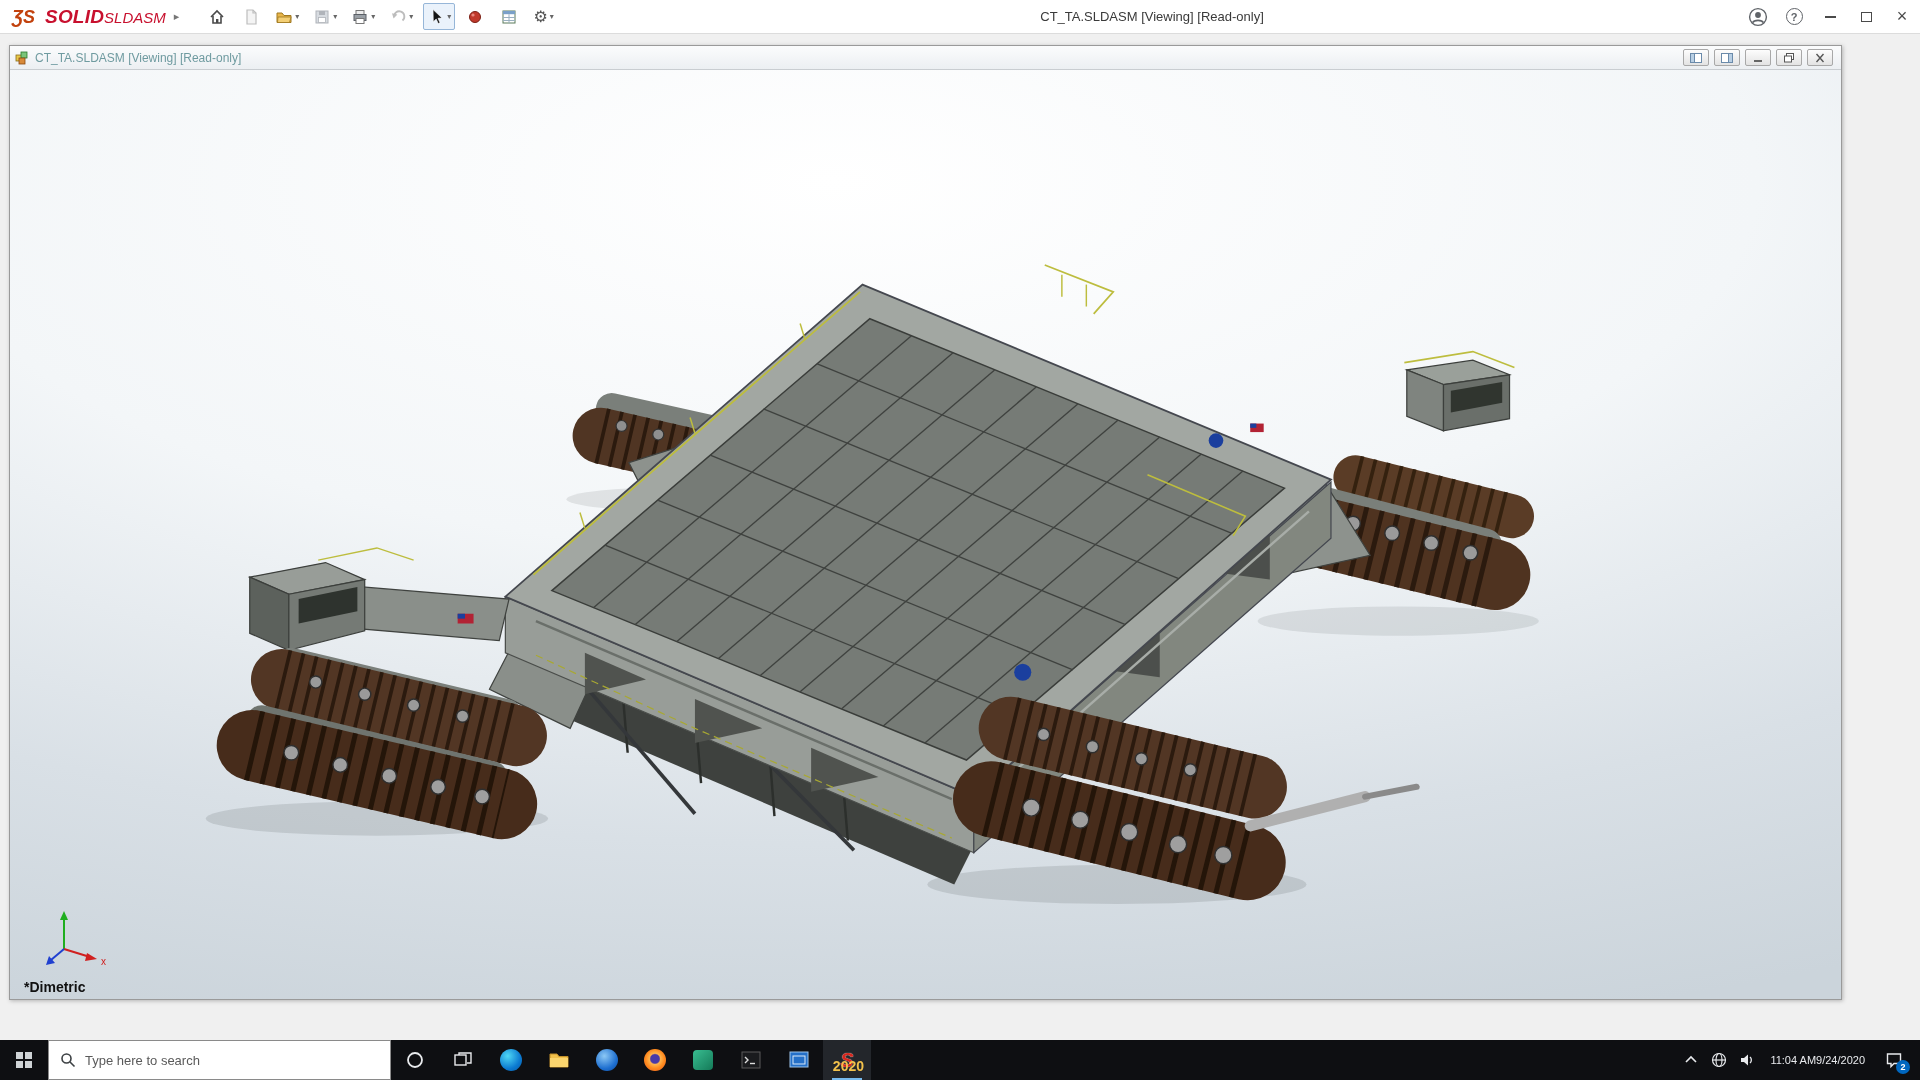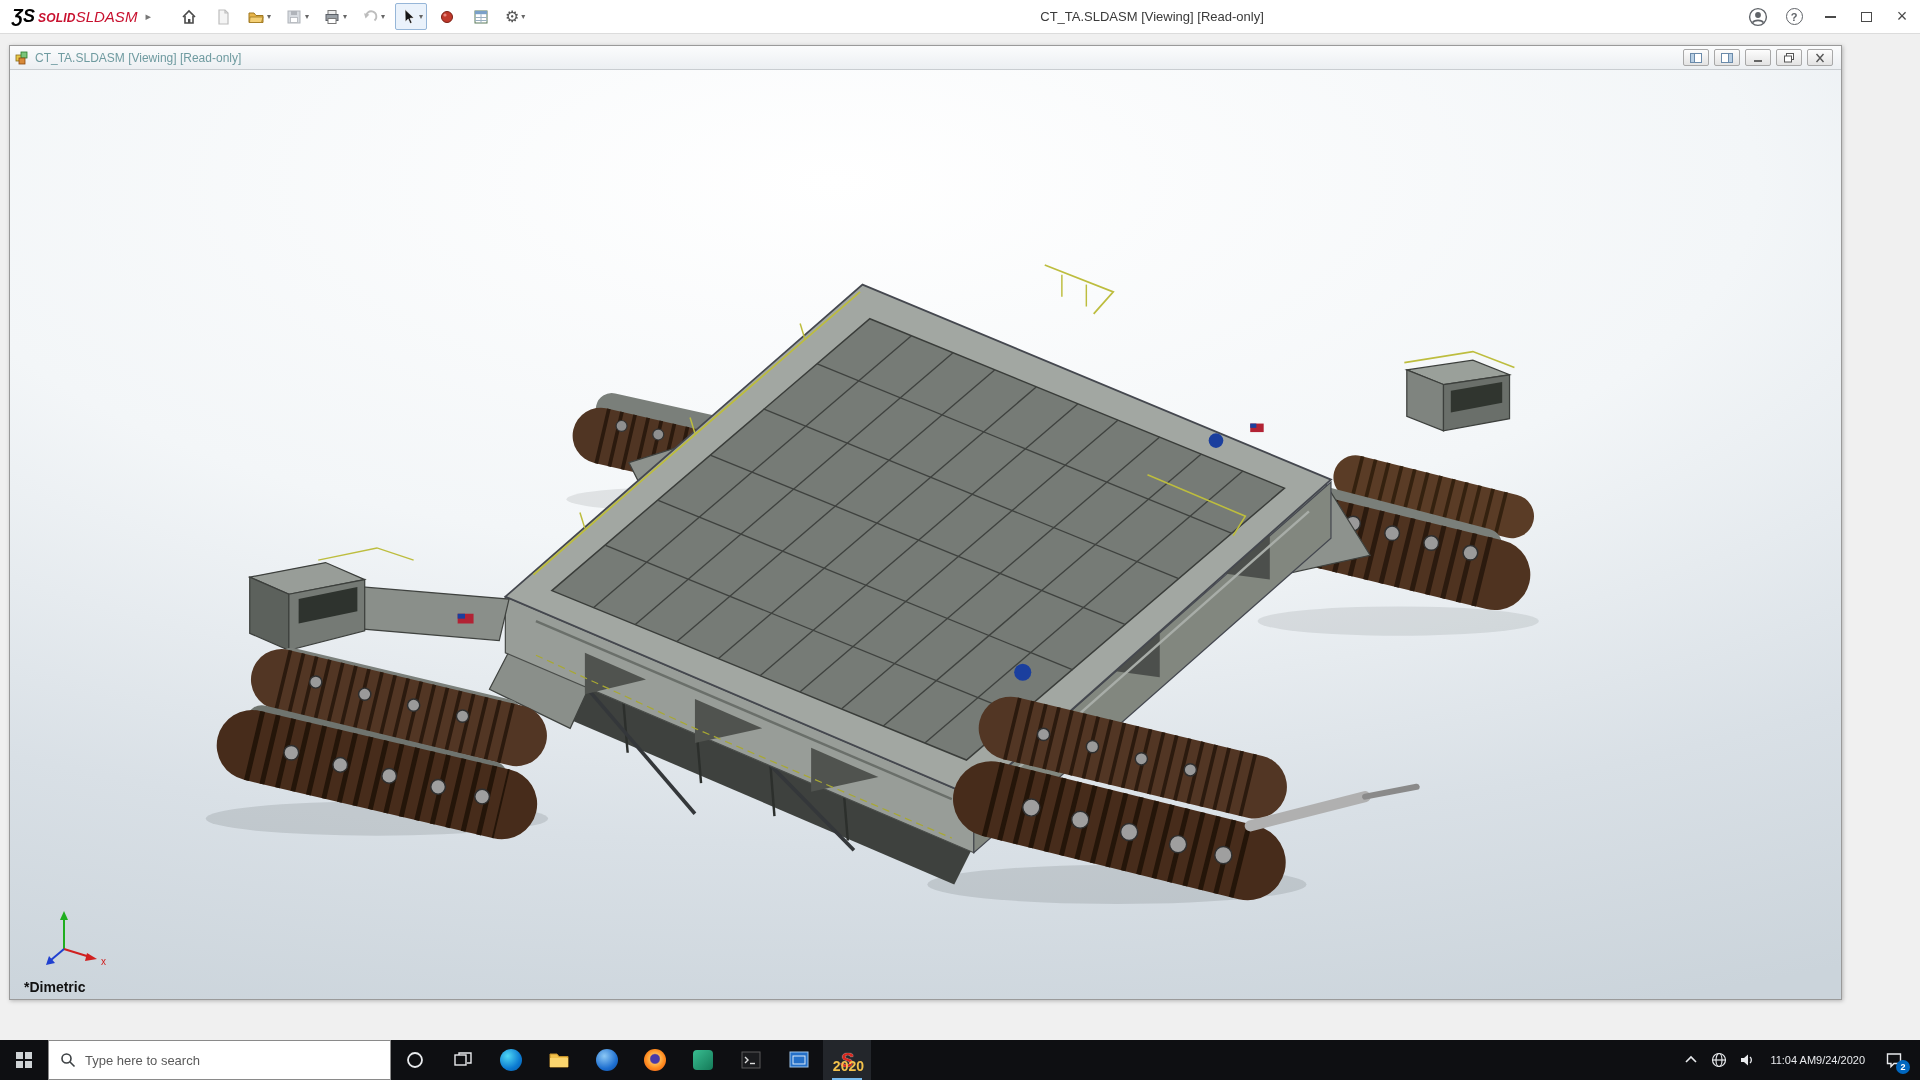--- a/index.html
+++ b/index.html
@@ -1,22 +1,22 @@
 <!DOCTYPE html>
 <html><head>
 <meta charset="utf-8">
 <style>
   * { margin:0; padding:0; box-sizing:border-box; }
   html,body { width:1920px; height:1080px; overflow:hidden; font-family:"Liberation Sans", sans-serif; background:#f0f0f0; }
 
   
   .titlebar { height:34px; background:#ffffff; border-bottom:1px solid #dcdcdc; display:flex; align-items:center; position:relative; z-index:5; }
   .brand { display:flex; align-items:baseline; padding:0 6px 0 12px; font-style:italic; white-space:nowrap; }
-  .brand-mark { color:#000000; font-weight:bold; font-size:18px; margin-right:3px; }
-  .brand-bold { color:#c8102e; font-weight:700; font-size:12px; letter-spacing:.2px; }
+  .brand-mark { color:#c2410c; font-weight:bold; font-size:18px; margin-right:10px; }
+  .brand-bold { color:#c8102e; font-weight:700; font-size:19px; letter-spacing:.2px; }
   .brand-light { color:#c8102e; font-weight:400; font-size:15px; }
   .expand-arrow { color:#777; font-size:11px; margin:0 8px 0 2px; }
   .qtoolbar { display:flex; align-items:center; margin-left:16px; gap:6px; }
   .tbtn { height:27px; min-width:28px; display:flex; align-items:center; justify-content:center; border:1px solid transparent; border-radius:2px; padding:0 3px; gap:2px; }
   .tbtn.active { background:#eaf2fb; border-color:#96b6d8; }
   .caret { font-size:8px; color:#666; line-height:1; }
   .app-title { position:absolute; left:60%; transform:translateX(-50%); font-size:13px; color:#3a3a3a; white-space:nowrap; }
   .win-controls { margin-left:auto; display:flex; align-items:center; height:100%; }
   .wc { width:36px; height:100%; display:flex; align-items:center; justify-content:center; color:#4a4a4a; font-size:15px; }
   .help-circle { width:17px; height:17px; border:1.4px solid #5f6368; border-radius:50%; font-size:11px; font-weight:bold; color:#5f6368; display:flex; align-items:center; justify-content:center; font-style:normal; }

